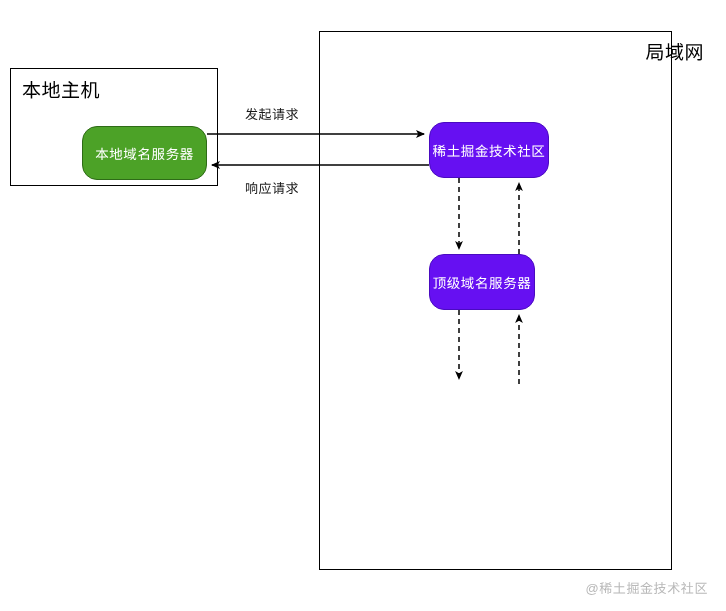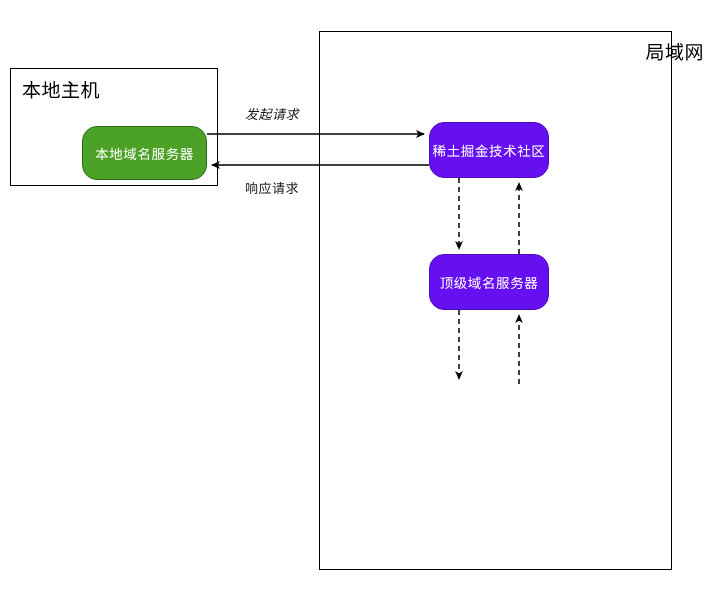--- a/index.html
+++ b/index.html
@@ -89,21 +89,21 @@
   }
   #node-authoritative-dns {
     left: 429px;
     top: 122px;
     width: 120px;
     height: 56px;
   }
   #node-tld-dns {
     left: 429px;
     top: 254px;
-    width: 120px;
+    width: 106px;
     height: 56px;
   }
   #node-root-dns {
     left: 429px;
     top: 384px;
     width: 120px;
     height: 56px;
   }
   
   #connectors {
@@ -117,21 +117,20 @@
   .edge-label {
     position: absolute;
     color: #1a1a1a;
     font-size: 13px;
     letter-spacing: 0.5px;
     white-space: nowrap;
   }
   #edge-label-request {
     left: 245px;
     top: 104px;
-    font-style: italic;
   }
   #edge-label-response {
     left: 245px;
     top: 178px;
   }
   #watermark {
     position: absolute;
     right: 18px;
     bottom: 14px;
     color: #b9b9b9;
@@ -187,14 +186,15 @@
 
   <div class="node purple" id="node-authoritative-dns">稀土掘金技术社区</div>
 
   <div class="node purple" id="node-tld-dns">顶级域名服务器</div>
 
 
   <div class="edge-label" id="edge-label-request">发起请求</div>
 
   <div class="edge-label" id="edge-label-response">响应请求</div>
 
+  <div id="watermark">@稀土掘金技术社区</div>
 
 </div>
 
 </body></html>

